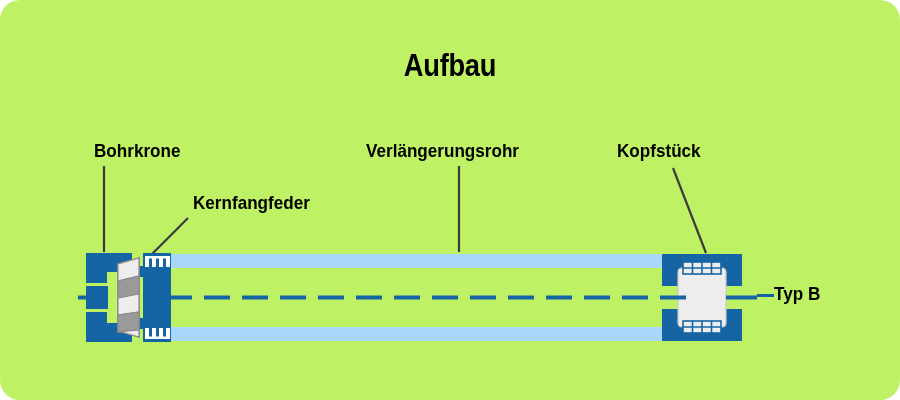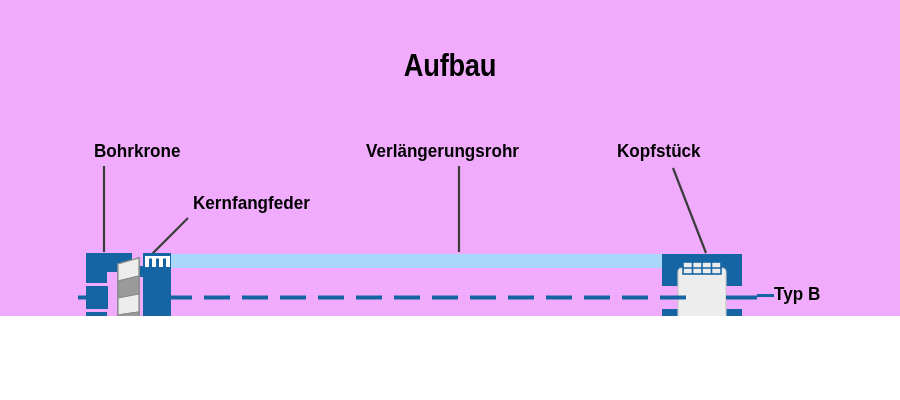--- a/index.html
+++ b/index.html
@@ -6,23 +6,24 @@
     margin: 0;
     padding: 0;
     background: #ffffff;
   }
   body {
     font-family: "Liberation Sans", sans-serif;
   }
   #canvas {
     position: relative;
     width: 900px;
-    height: 316px;
-    background: #f0abfc;
+    height: 400px;
+    background: #bef264;
     overflow: hidden;
+    border-radius: 20px;
   }
   .title {
     position: absolute;
     left: 0;
     top: 48px;
     width: 900px;
     text-align: center;
     font-size: 31px;
     font-weight: bold;
     letter-spacing: -0.3px;

